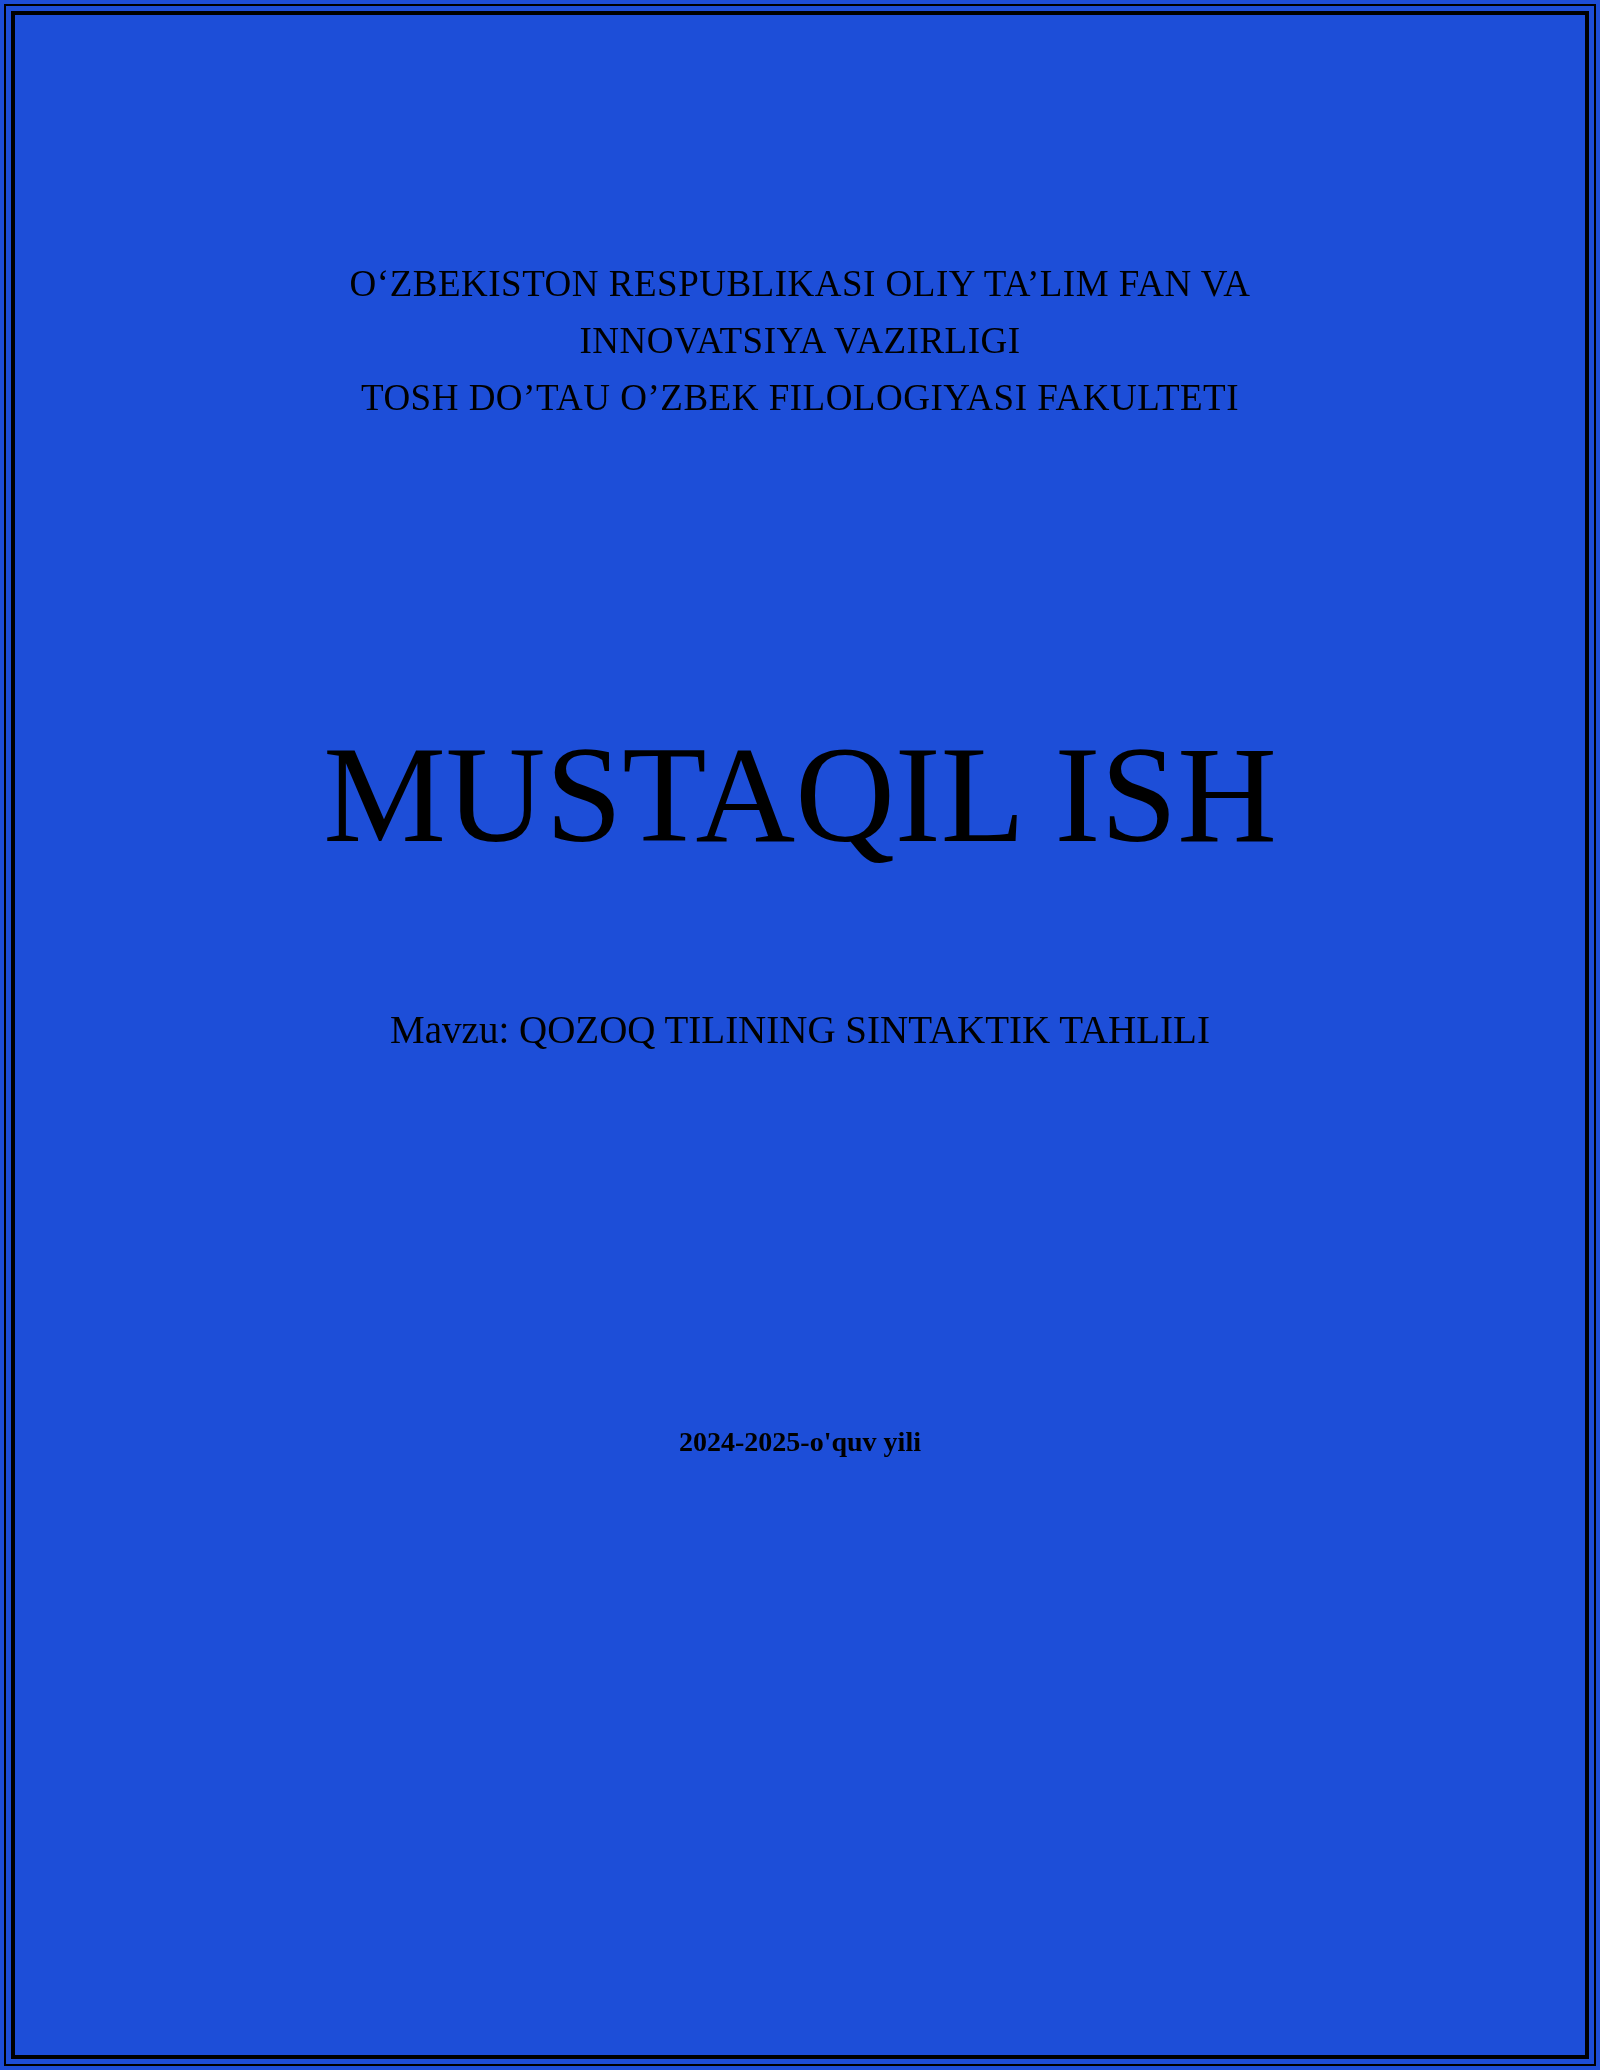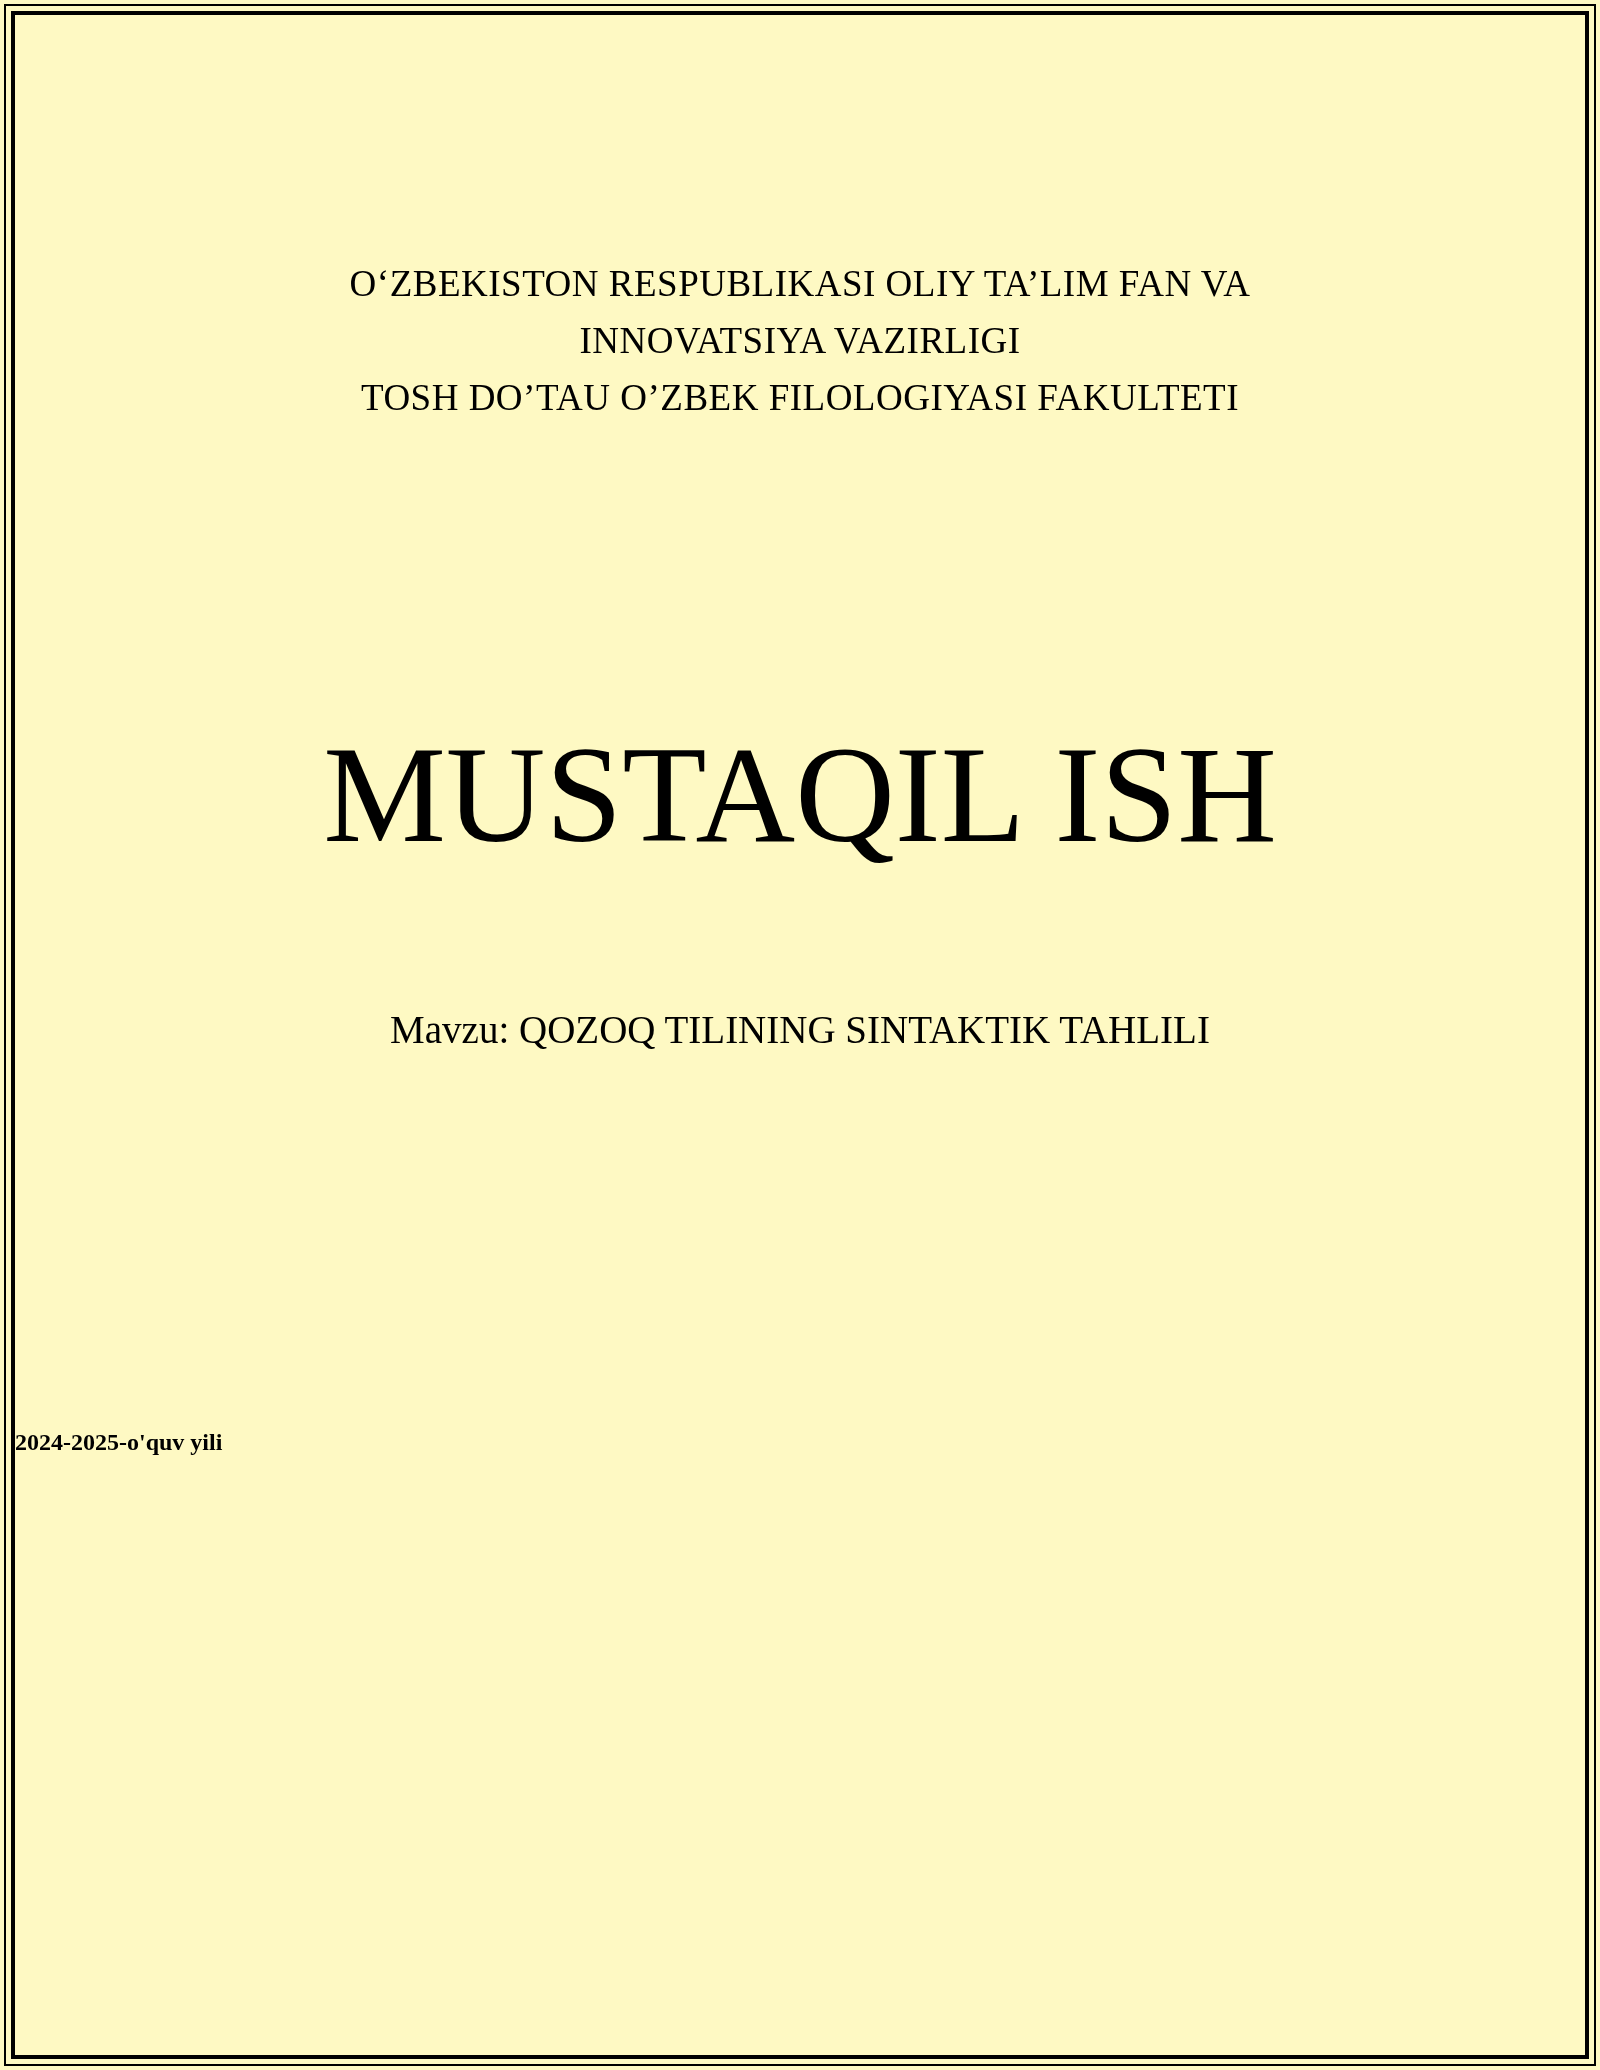--- a/index.html
+++ b/index.html
@@ -8,21 +8,21 @@
     width: 1600px;
     height: 2070px;
     font-family: "Liberation Serif", "DejaVu Serif", serif;
     color: #000000;
     position: relative;
     overflow: hidden;
   }
   .page {
     position: absolute;
     inset: 0;
-    background: #fef9c3;
+    background: #1d4ed8;
   }
   .outer-frame {
     position: absolute;
     top: 4px; left: 4px; right: 4px; bottom: 4px;
     border: 2px solid #000000;
     pointer-events: none;
   }
   .inner-frame {
     position: absolute;
     top: 11px; left: 11px; right: 11px; bottom: 11px;
@@ -59,22 +59,22 @@
     left: 0; right: 0;
     text-align: center;
     font-size: 39px;
     line-height: 40px;
     font-weight: normal;
   }
   .academic-year {
     position: absolute;
     top: 1412px;
     left: 0; right: 0;
-    text-align: left;
-    font-size: 24px;
+    text-align: center;
+    font-size: 28px;
     line-height: 30px;
     font-weight: bold;
   }
 </style>
 </head>
 <body>
 
 <div class="page">
   <div class="outer-frame"></div>
   <div class="inner-frame"></div>

